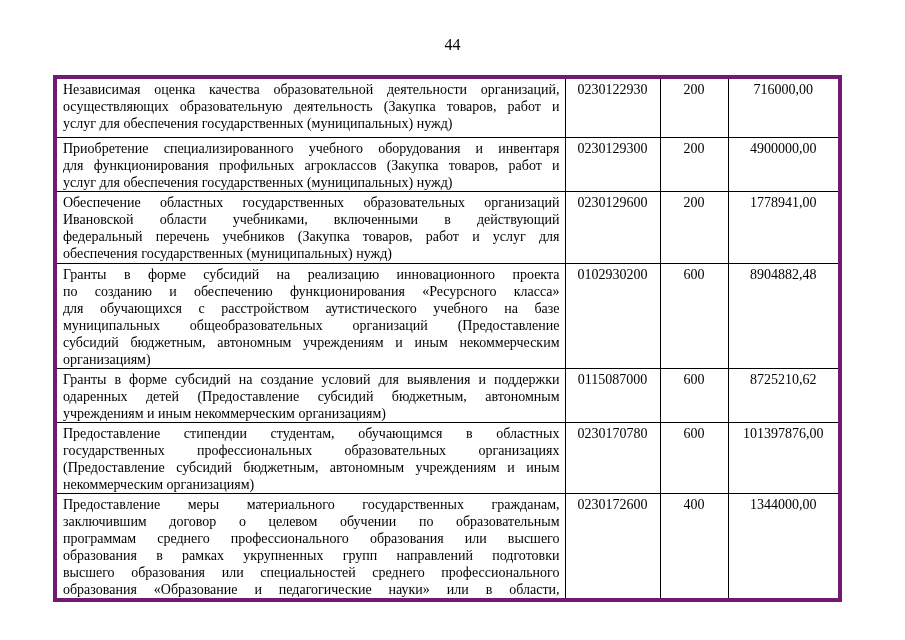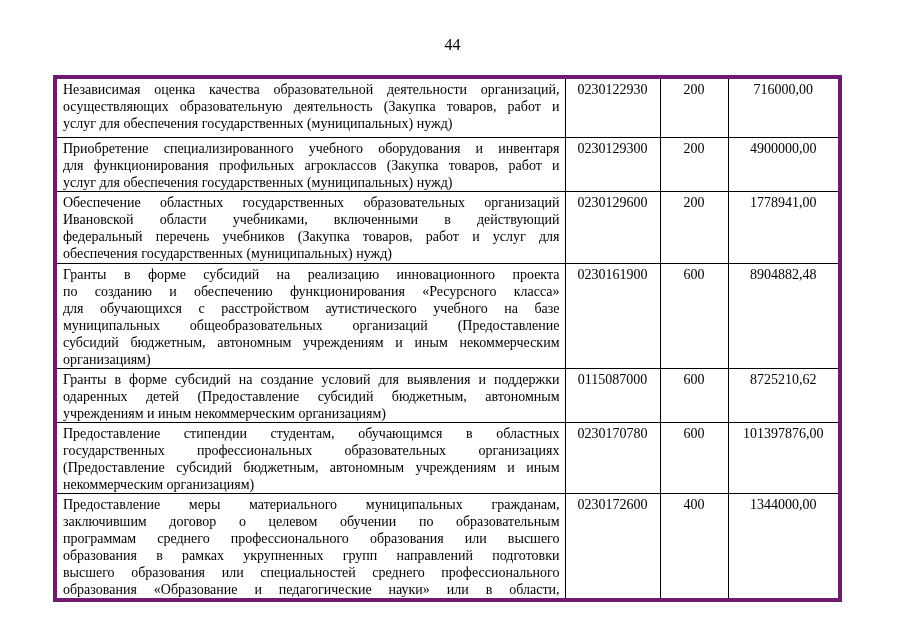--- a/index.html
+++ b/index.html
@@ -107,21 +107,21 @@
       </tr>
       <tr>
         <td class="desc">
           <div class="line">Гранты в форме субсидий на реализацию инновационного проекта</div>
           <div class="line">по созданию и обеспечению функционирования «Ресурсного класса»</div>
           <div class="line">для обучающихся с расстройством аутистического учебного на базе</div>
           <div class="line">муниципальных общеобразовательных организаций (Предоставление</div>
           <div class="line">субсидий бюджетным, автономным учреждениям и иным некоммерческим</div>
           <div class="line last">организациям)</div>
         </td>
-        <td class="num">0230161900</td>
+        <td class="num">0102930200</td>
         <td class="num">600</td>
         <td class="num">8904882,48</td>
       </tr>
       <tr>
         <td class="desc">
           <div class="line">Гранты в форме субсидий на создание условий для выявления и поддержки</div>
           <div class="line">одаренных детей (Предоставление субсидий бюджетным, автономным</div>
           <div class="line last">учреждениям и иным некоммерческим организациям)</div>
         </td>
         <td class="num">0115087000</td>
@@ -134,21 +134,21 @@
           <div class="line">государственных профессиональных образовательных организациях</div>
           <div class="line">(Предоставление субсидий бюджетным, автономным учреждениям и иным</div>
           <div class="line last">некоммерческим организациям)</div>
         </td>
         <td class="num">0230170780</td>
         <td class="num">600</td>
         <td class="num">101397876,00</td>
       </tr>
       <tr>
         <td class="desc">
-          <div class="line">Предоставление меры материального муниципальных гражданам,</div>
+          <div class="line">Предоставление меры материального государственных гражданам,</div>
           <div class="line">заключившим договор о целевом обучении по образовательным</div>
           <div class="line">программам среднего профессионального образования или высшего</div>
           <div class="line">образования в рамках укрупненных групп направлений подготовки</div>
           <div class="line">высшего образования или специальностей среднего профессионального</div>
           <div class="line">образования «Образование и педагогические науки» или в области,</div>
         </td>
         <td class="num">0230172600</td>
         <td class="num">400</td>
         <td class="num">1344000,00</td>
       </tr>

